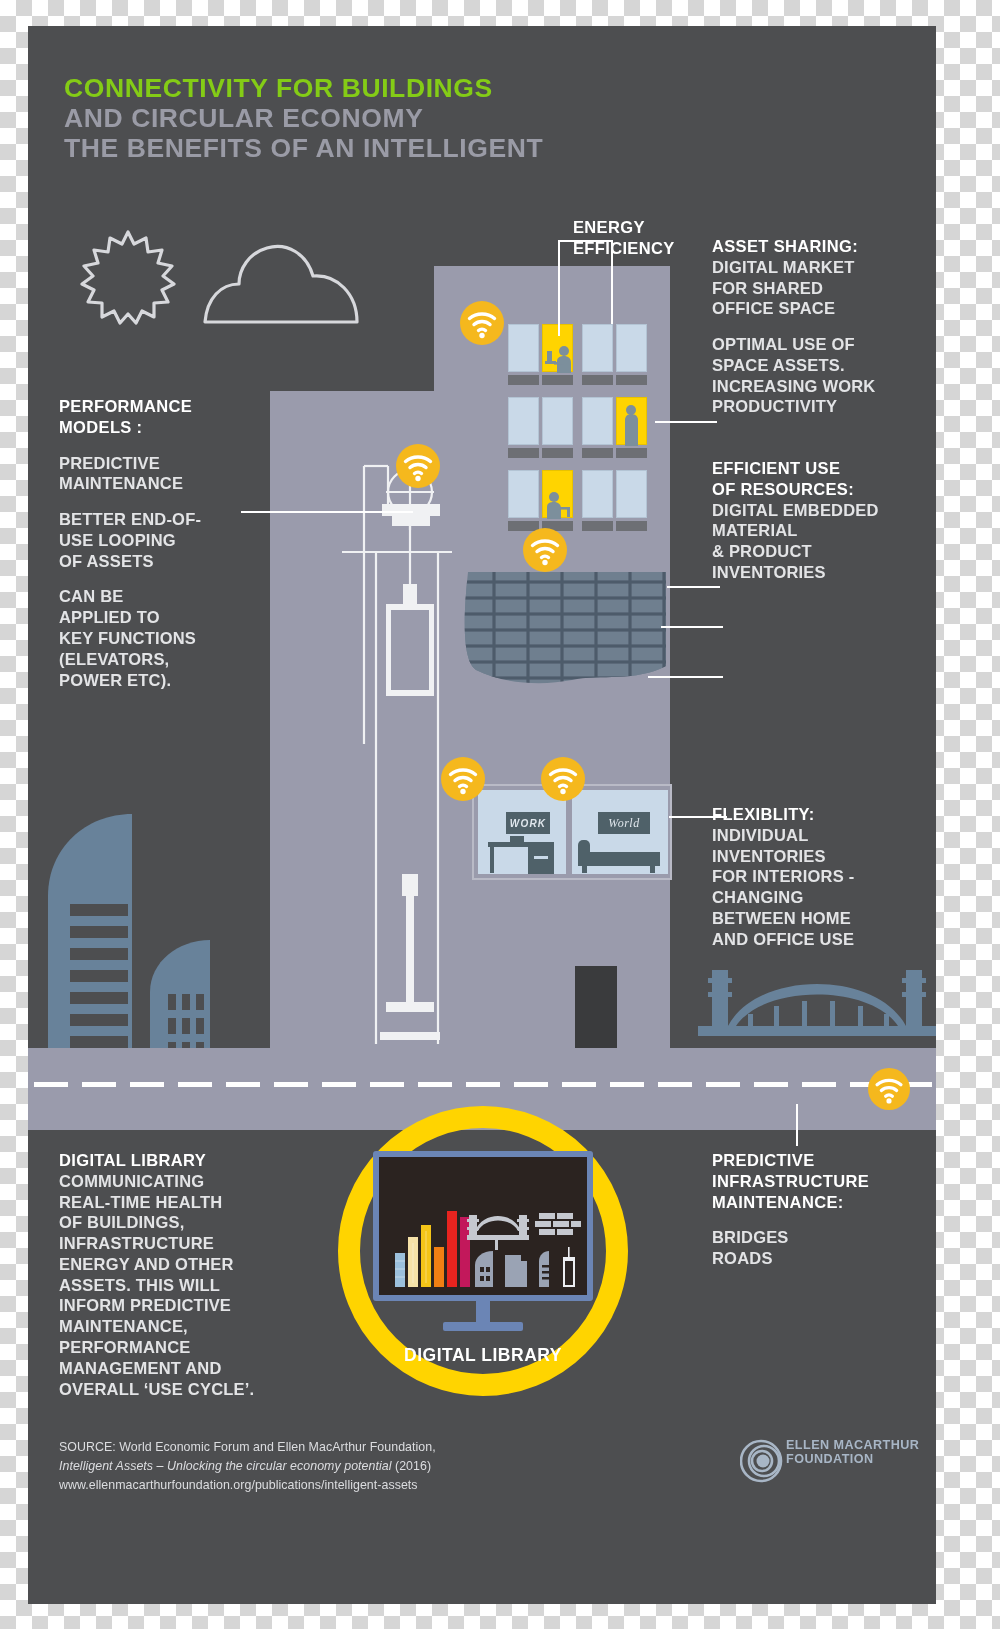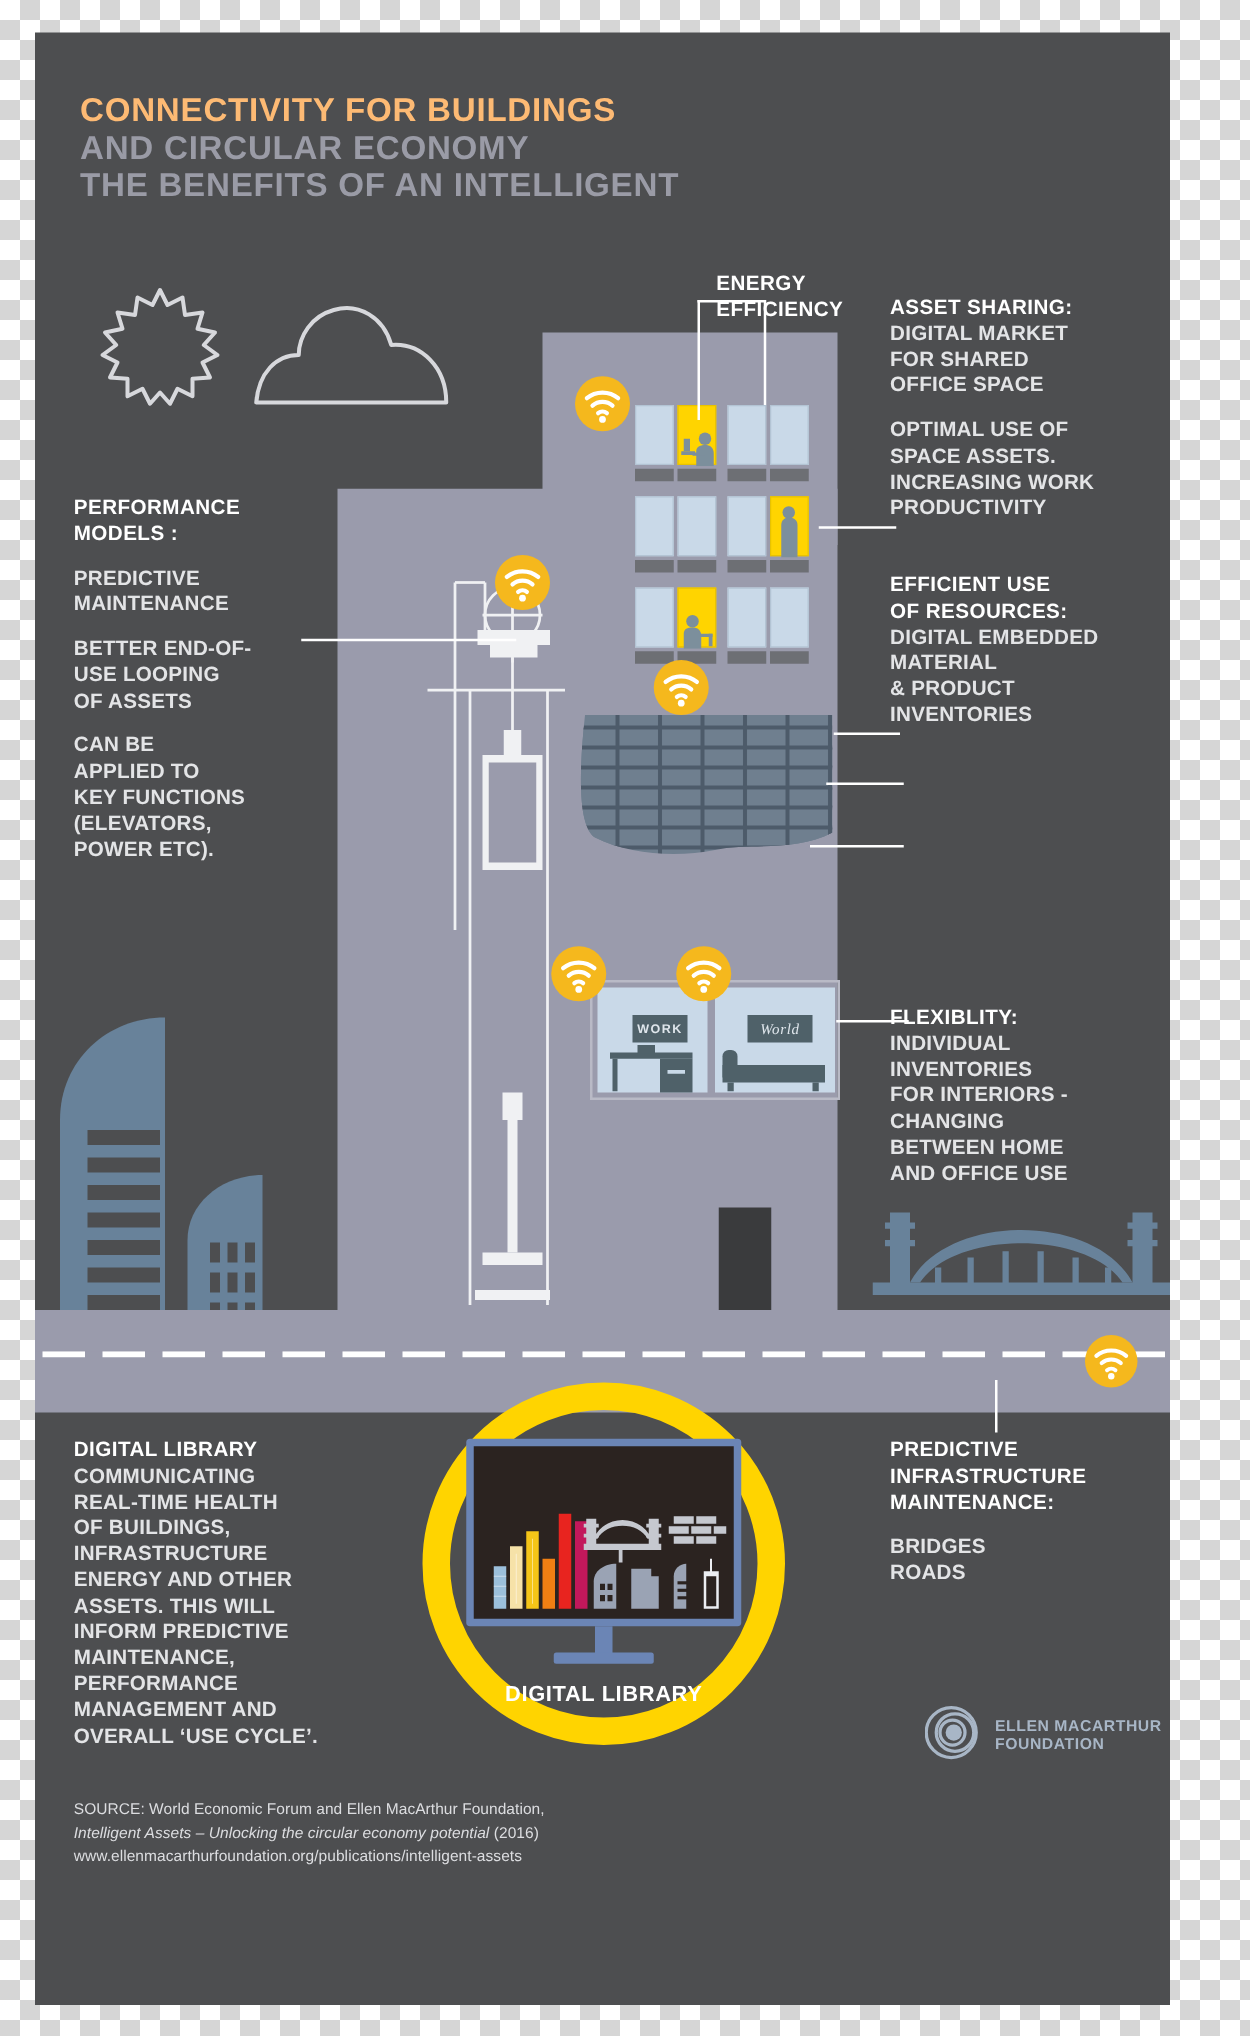--- a/index.html
+++ b/index.html
@@ -19,21 +19,21 @@
     background-position:0 0,16px 16px;
   }
   #poster{
     position:absolute;left:28px;top:26px;width:908px;height:1578px;
     background:#4d4e50;overflow:hidden;
   }
   .abs{position:absolute;}
 
   
   .t-h1{
-    font-weight:bold;font-size:26.5px;letter-spacing:0.6px;color:#fdba74;
+    font-weight:bold;font-size:26.5px;letter-spacing:0.6px;color:#84cc16;
     line-height:1.13;text-transform:uppercase;
   }
   .t-h2{
     font-weight:bold;font-size:26.5px;letter-spacing:0.6px;color:#9a9ba6;
     line-height:1.13;text-transform:uppercase;
   }
   .t-head{
     font-weight:bold;font-size:16.5px;color:#ffffff;letter-spacing:0.35px;
     line-height:1.26;text-transform:uppercase;
   }
@@ -242,21 +242,21 @@
       <rect x="46" y="160" width="48" height="92" fill="#f0f1f3"></rect>
       <rect x="51" y="166" width="38" height="80" fill="#9a9bac"></rect>
       <rect x="66" y="448" width="8" height="110" fill="#f0f1f3"></rect>
       <rect x="62" y="430" width="16" height="22" fill="#f0f1f3"></rect>
       <rect x="46" y="558" width="48" height="10" fill="#f0f1f3"></rect>
       <rect x="40" y="588" width="60" height="8" fill="#f0f1f3"></rect>
     </svg>
   </div>
 
   <div class="abs" style="left:444px;top:758px;width:200px;height:96px;border:2px solid #b9bac6;box-sizing:border-box;">
-    <div class="abs room" style="left:4px;top:4px;width:88px;height:84px;">
+    <div class="abs room" style="left:4px;top:4px;width:88px;height:84px;font-style:italic;">
       <div class="abs sign" style="left:28px;top:22px;width:44px;height:22px;">WORK</div>
       <div class="abs furn" style="left:10px;top:52px;width:66px;height:5px;"></div>
       <div class="abs furn" style="left:12px;top:57px;width:4px;height:26px;"></div>
       <div class="abs furn" style="left:50px;top:57px;width:26px;height:27px;"></div>
       <div class="abs" style="left:56px;top:66px;width:14px;height:3px;background:#c9d9e8;"></div>
       <div class="abs furn" style="left:32px;top:46px;width:14px;height:7px;"></div>
     </div>
     <div class="abs room" style="left:98px;top:4px;width:96px;height:84px;">
       <div class="abs sign script" style="left:26px;top:22px;width:52px;height:22px;">World</div>
       <div class="abs furn" style="left:6px;top:50px;width:12px;height:22px;border-radius:5px 5px 0 0;"></div>
@@ -547,21 +547,21 @@
     <div class="t-body">BRIDGES</div>
     <div class="t-body">ROADS</div>
   </div>
 
   <div class="abs src" style="left:31px;top:1412px;width:430px;">
     <div>SOURCE: World Economic Forum and Ellen MacArthur Foundation,</div>
     <div><i>Intelligent Assets – Unlocking the circular economy potential</i><span> (2016)</span></div>
     <div>www.ellenmacarthurfoundation.org/publications/intelligent-assets</div>
   </div>
 
-  <div class="abs" style="left:712px;top:1335px;width:190px;height:54px;display:flex;align-items:center;gap:10px;">
+  <div class="abs" style="left:712px;top:1412px;width:190px;height:54px;display:flex;align-items:flex-start;">
     <div>
       <svg width="46" height="46" viewBox="0 0 46 46">
         <g fill="none" stroke="#a8b6c6" stroke-width="2.6">
           <circle cx="21" cy="23" r="20"></circle>
           <circle cx="24" cy="23" r="15"></circle>
           <circle cx="22" cy="23" r="10"></circle>
         </g>
         <circle cx="23" cy="23" r="6.5" fill="#a8b6c6"></circle>
       </svg>
     </div>

